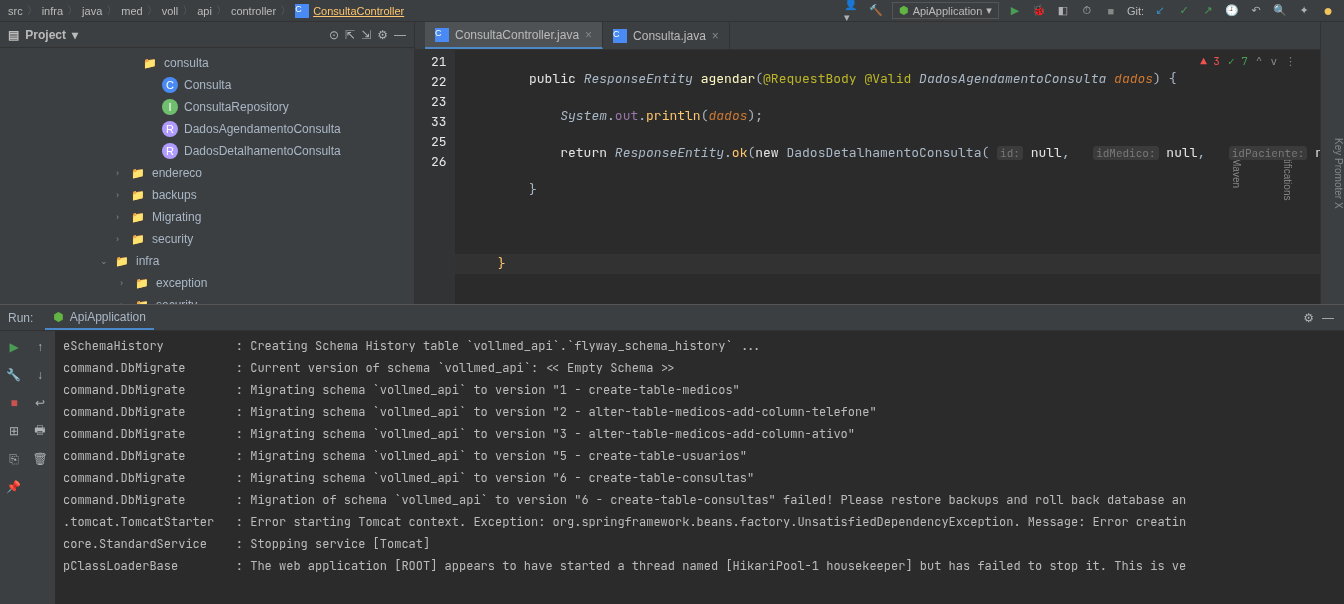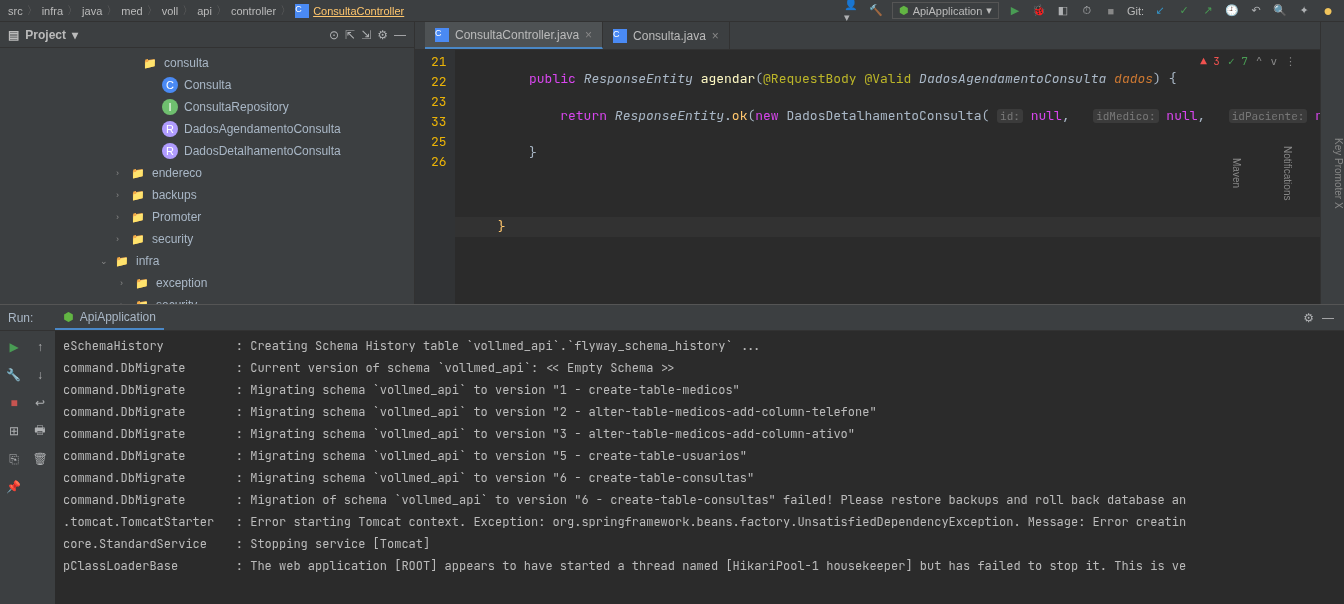--- a/index.html
+++ b/index.html
@@ -47,42 +47,42 @@
 .fico.rec { background:#b09cff; color:#fff; }
 .fico.folder { color:#87939a; background:none; border-radius:0;}
 
 .editor-area { flex: 1; display: flex; flex-direction: column; background: #2b2b2b; min-width:0;}
 .tabs { display: flex; height: 28px; background: #3c3f41; border-bottom: 1px solid #323232; padding-left: 10px;}
 .tab { display: flex; align-items: center; padding: 0 10px; gap: 6px; font-size: 12px; color: #bbbbbb; border-right: 1px solid #323232;}
 .tab.active { background: #4e5254; border-bottom: 2px solid #4a88c7; }
 .tab .close { color: #888; font-size: 12px; }
 
 .code-wrap { flex: 1; display: flex; position: relative; font-family: "JetBrains Mono", Consolas, monospace; font-size: 13px; min-height:0;}
-.gutter { background: #313335; color: #eab308; text-align: right; padding: 2px 8px 2px 16px; user-select:none;}
+.gutter { background: #313335; color: #e5e5e5; text-align: right; padding: 2px 8px 2px 16px; user-select:none;}
 .gutter div { height: 20px; line-height: 20px; }
 .code { flex: 1; padding: 2px 0; overflow:hidden; white-space: pre; }
 .code .line { height: 20px; line-height: 20px; padding-left: 12px; }
 .code .line.curr { background: #323232; }
-.kw { color: #d946ef; }
+.kw { color: #e5e5e5; }
 .type { color: #a9b7c6; font-style: italic;}
 .ann { color: #bbb529; }
 .name { color: #fef9c3; }
 .field { color: #9876aa; }
 .param { color: #cc7832; font-style:italic;}
 .call { color: #ffc66d; }
 .hint { color:#787878; background:#3b3b3b; padding:0 3px; font-size:11px; border-radius:3px;}
 
 .inspections { position: absolute; top: 4px; right: 24px; display: flex; gap: 8px; font-size: 11px; align-items:center;}
 .insp-err { color: #f0524f; }
 .insp-ok { color: #499c54; }
 
 .right-gutter { width: 24px; background: #3c3f41; border-left:1px solid #323232; display:flex; flex-direction:column; align-items:center; padding-top:20px; gap:40px; writing-mode: vertical-rl; font-size:10px; color:#888;}
 
 .run-panel { height: 300px; background: #2b2b2b; border-top: 1px solid #555; display: flex; flex-direction: column; }
-.run-tabs { height: 26px; background: #3c3f41; display: flex; align-items: center; padding: 0 8px; border-bottom: 1px solid #323232; gap:22px;}
+.run-tabs { height: 26px; background: #3c3f41; display: flex; align-items: center; padding: 0 8px; border-bottom: 1px solid #323232; gap:12px;}
 .run-tab { padding: 4px 8px; display:flex; align-items:center; gap:6px;}
 .run-tab.active { border-bottom: 2px solid #4a88c7; }
 .run-content { flex: 1; display: flex; min-height:0;}
 .run-side { width: 55px; background: #3c3f41; display: flex; flex-direction: column; padding: 6px 4px; gap: 8px; }
 .run-side .rbtn { width: 20px; height: 20px; display:flex; align-items:center; justify-content:center; color:#afb1b3;}
 .run-side-row { display:flex; gap:6px;}
 .console { flex: 1; font-family: "JetBrains Mono", Consolas, monospace; font-size: 12px; color: #bbbbbb; padding: 4px 8px; overflow: auto; white-space: pre; line-height: 22px;}
 .run-tools { position:absolute; right:10px; display:flex; gap:8px; }
 </style>
 </head>
@@ -189,21 +189,21 @@
         <div class="tree-row">
           <span class="spacer" style="width:108px"></span>
           <span class="chev">›</span>
           <span class="fico folder">📁</span>
           <span>backups</span>
         </div>
         <div class="tree-row">
           <span class="spacer" style="width:108px"></span>
           <span class="chev">›</span>
           <span class="fico folder">📁</span>
-          <span>Promoter</span>
+          <span>Migrating</span>
         </div>
         <div class="tree-row">
           <span class="spacer" style="width:108px"></span>
           <span class="chev">›</span>
           <span class="fico folder">📁</span>
           <span>security</span>
         </div>
         <div class="tree-row">
           <span class="spacer" style="width:92px"></span>
           <span class="chev">⌄</span>
@@ -249,20 +249,21 @@
       <div class="gutter">
         <div>21</div>
           <div>22</div>
           <div>23</div>
           <div>33</div>
           <div>25</div>
           <div>26</div>
       </div>
       <div class="code">
 <div class="line"><span>        </span><span class="kw">public </span><span class="type">ResponseEntity </span><span class="name">agendar</span><span>(</span><span class="ann">@RequestBody </span><span class="ann">@Valid </span><span class="type">DadosAgendamentoConsulta </span><span class="param">dados</span><span>) {</span></div>
+<div class="line"><span>            </span><span class="type">System</span><span>.</span><span class="field">out</span><span>.</span><span class="call">println</span><span>(</span><span class="param">dados</span><span>);</span></div>
 <div class="line"><span>            </span><span class="kw">return </span><span class="type">ResponseEntity</span><span>.</span><span class="call">ok</span><span>(</span><span class="kw">new </span><span>DadosDetalhamentoConsulta</span><span>( </span><span class="hint">id:</span><span class="kw"> null</span><span>,   </span><span class="hint">idMedico:</span><span class="kw"> null</span><span>,   </span><span class="hint">idPaciente:</span><span class="kw"> null</span></div>
 <div class="line"><span>        </span><span>}</span></div>
 <div class="line"><span></span></div>
 <div class="line curr"><span>    </span><span style="color:#ffc66d">}</span></div>
       </div>
     </div>
   </div>
 
   <div class="right-gutter">
     <span>Key Promoter X</span>

